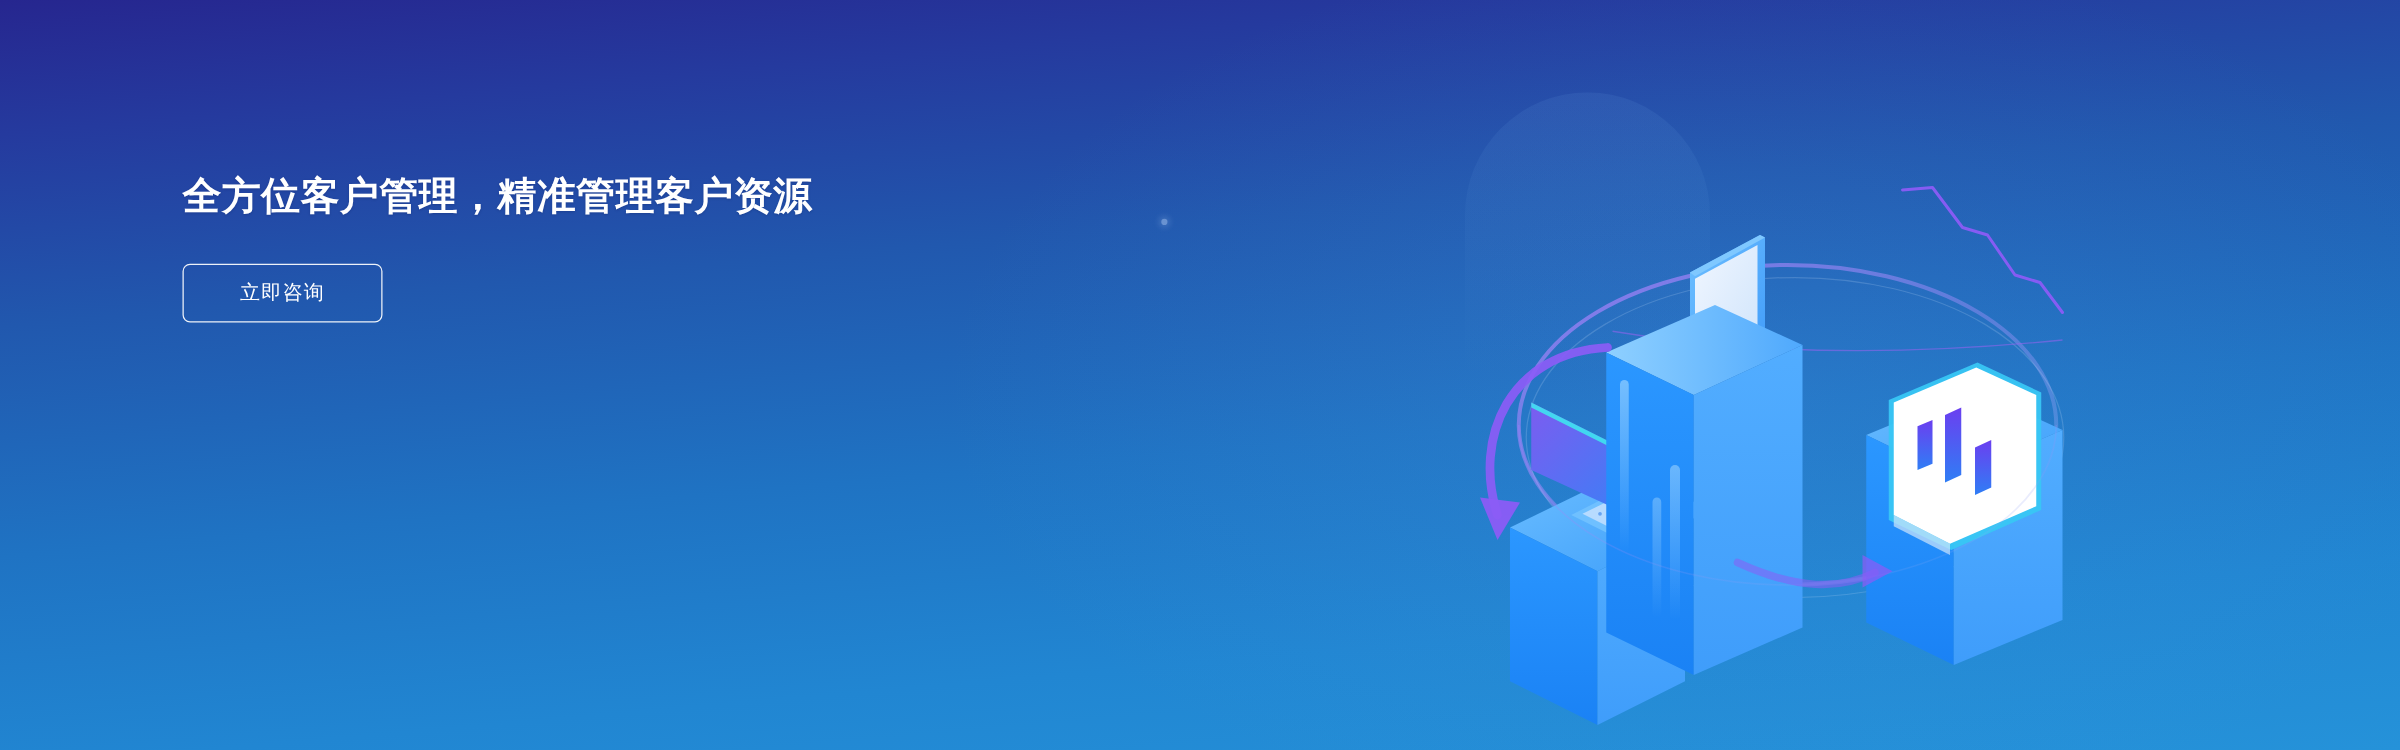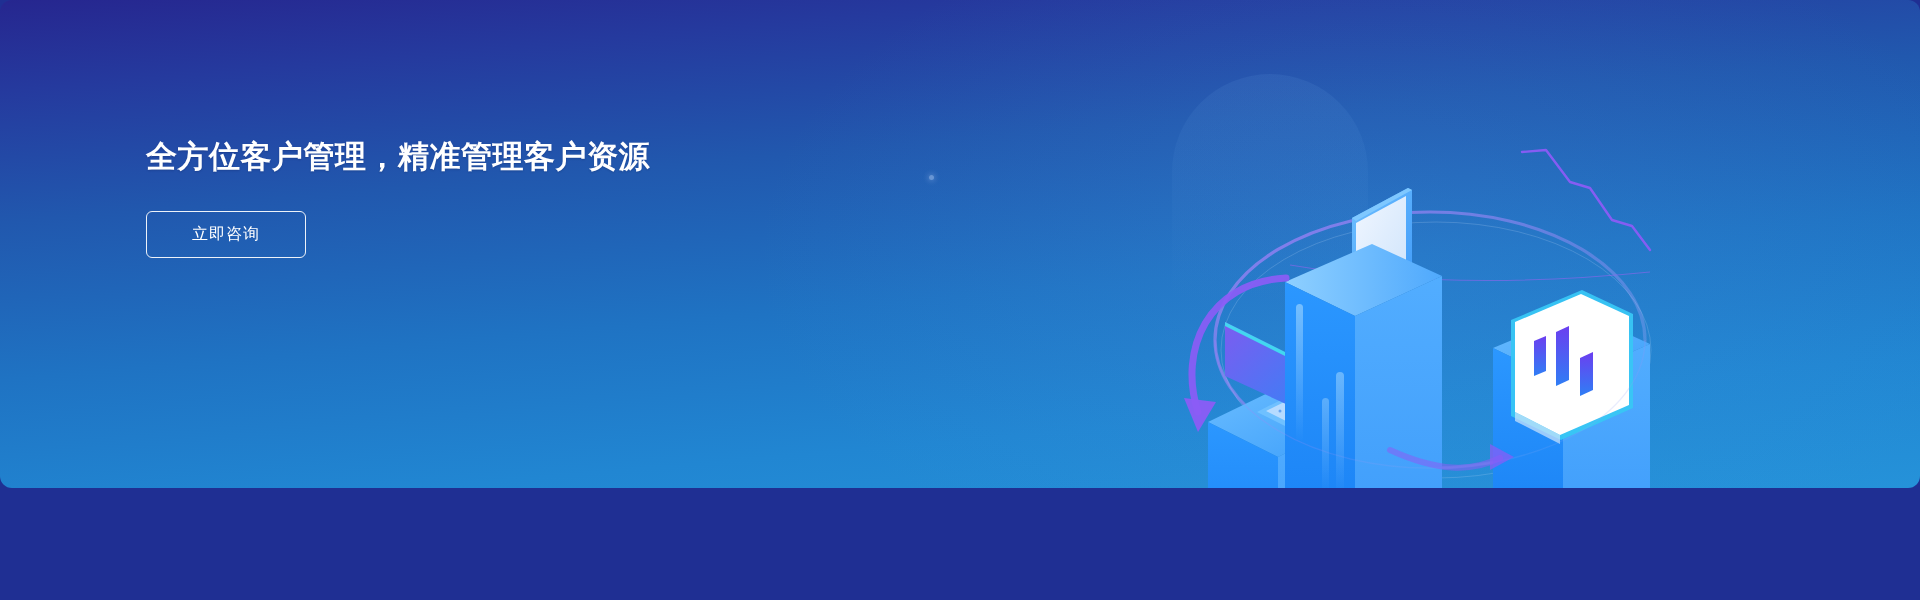--- a/index.html
+++ b/index.html
@@ -3,24 +3,23 @@
 <meta charset="utf-8">
 <style>
   * { margin:0; padding:0; box-sizing:border-box; }
   html, body { width:1920px; height:600px; overflow:hidden; }
   body {
     font-family: "Liberation Sans", "DejaVu Sans", sans-serif;
     background:#1f2f93;
   }
   #banner {
     position:relative;
-    width:1920px; height:488px;
+    width:1920px; height:600px;
     overflow:hidden;
     background:linear-gradient(175deg,#26268f 0%,#253a9e 14%,#2158ae 34%,#1f73c3 58%,#2186d2 80%,#2592d9 100%);
-    border-radius:12px;
   }
   
   .bg-glow {
     position:absolute; inset:0;
     background:radial-gradient(ellipse 900px 520px at 72% 52%, rgba(90,160,235,0.16) 0%, rgba(90,160,235,0.0) 70%);
     pointer-events:none;
   }
   
   .bg-dome {
     position:absolute;

